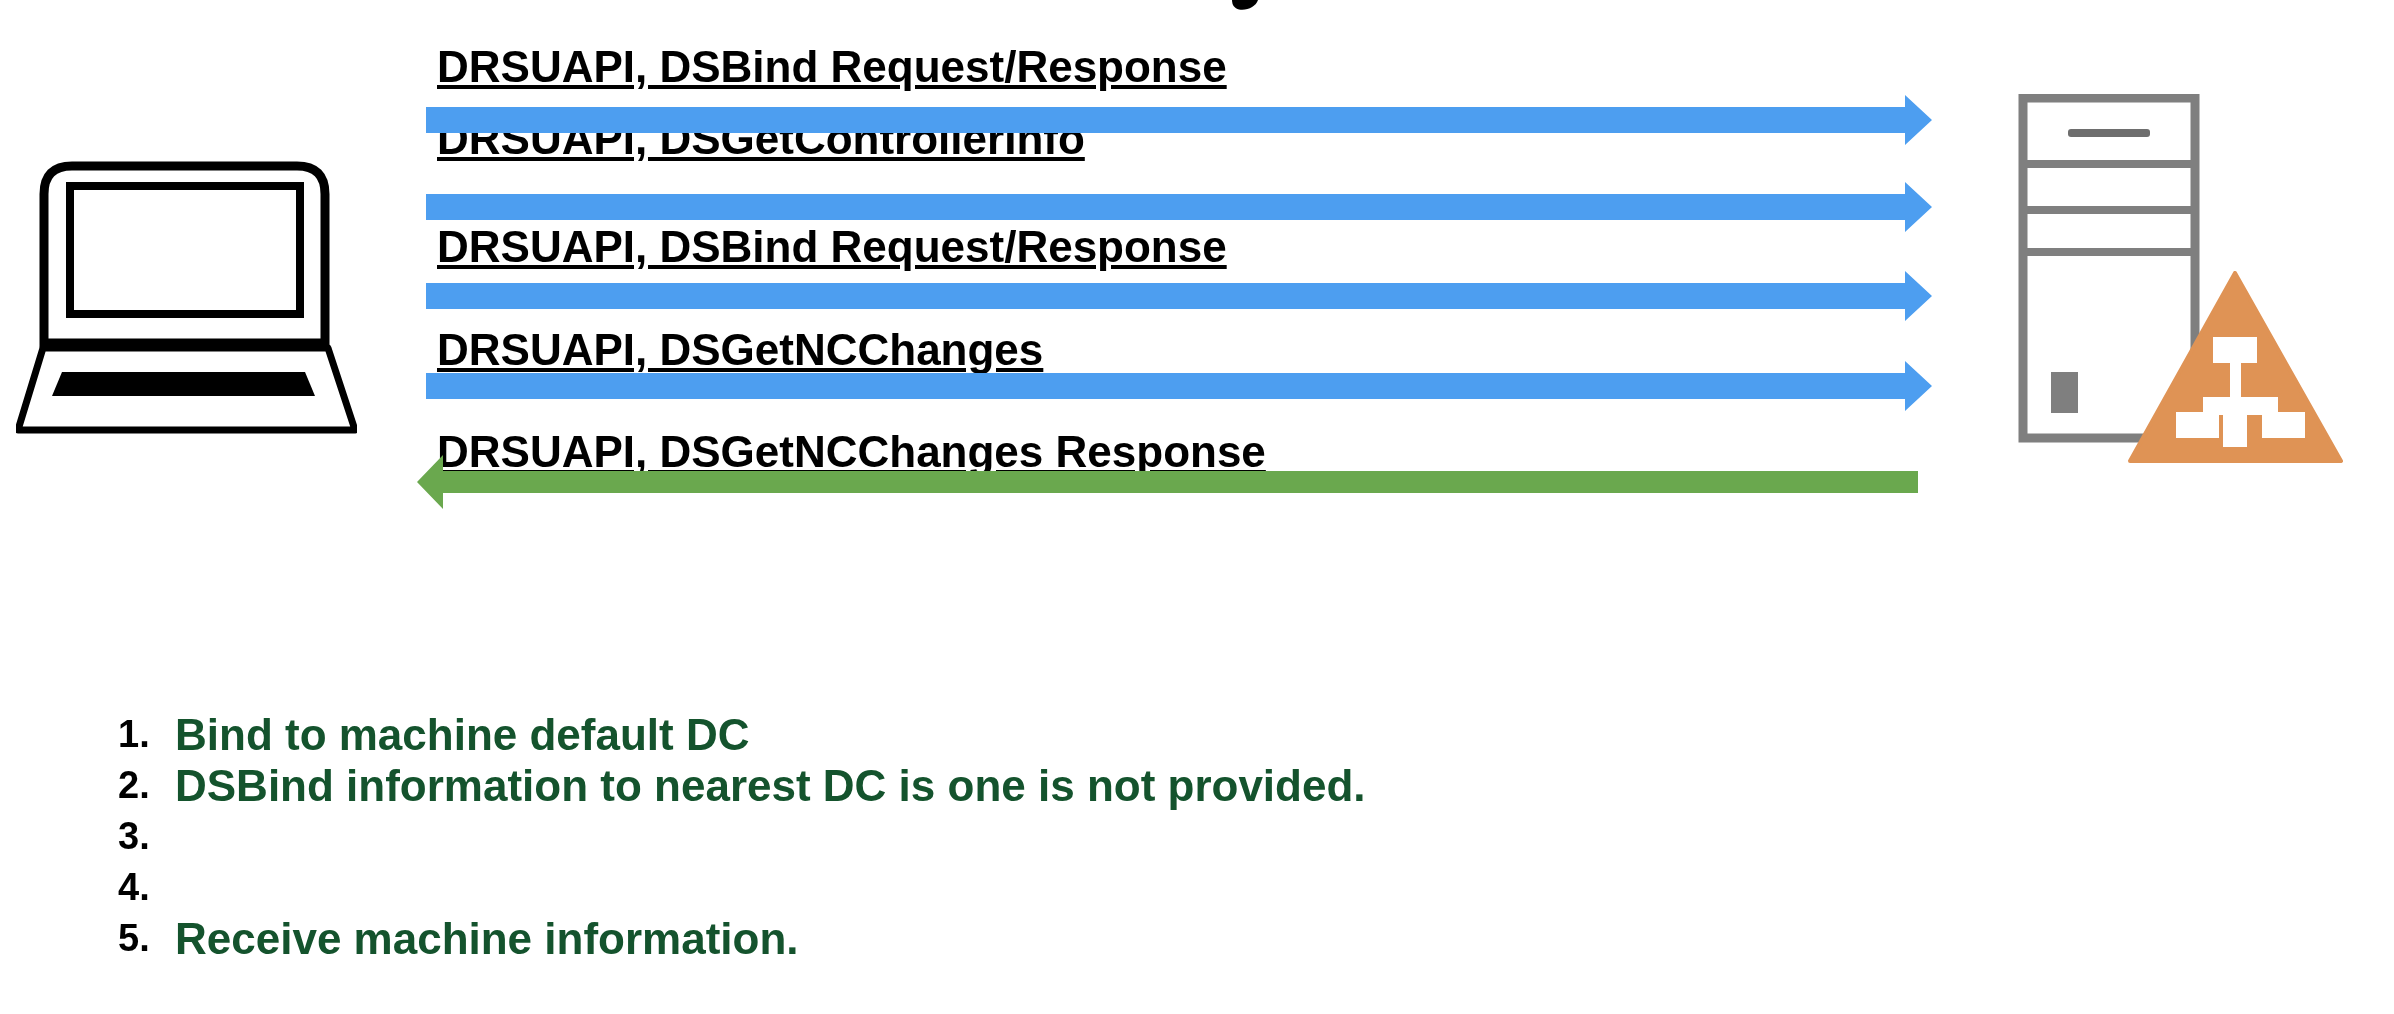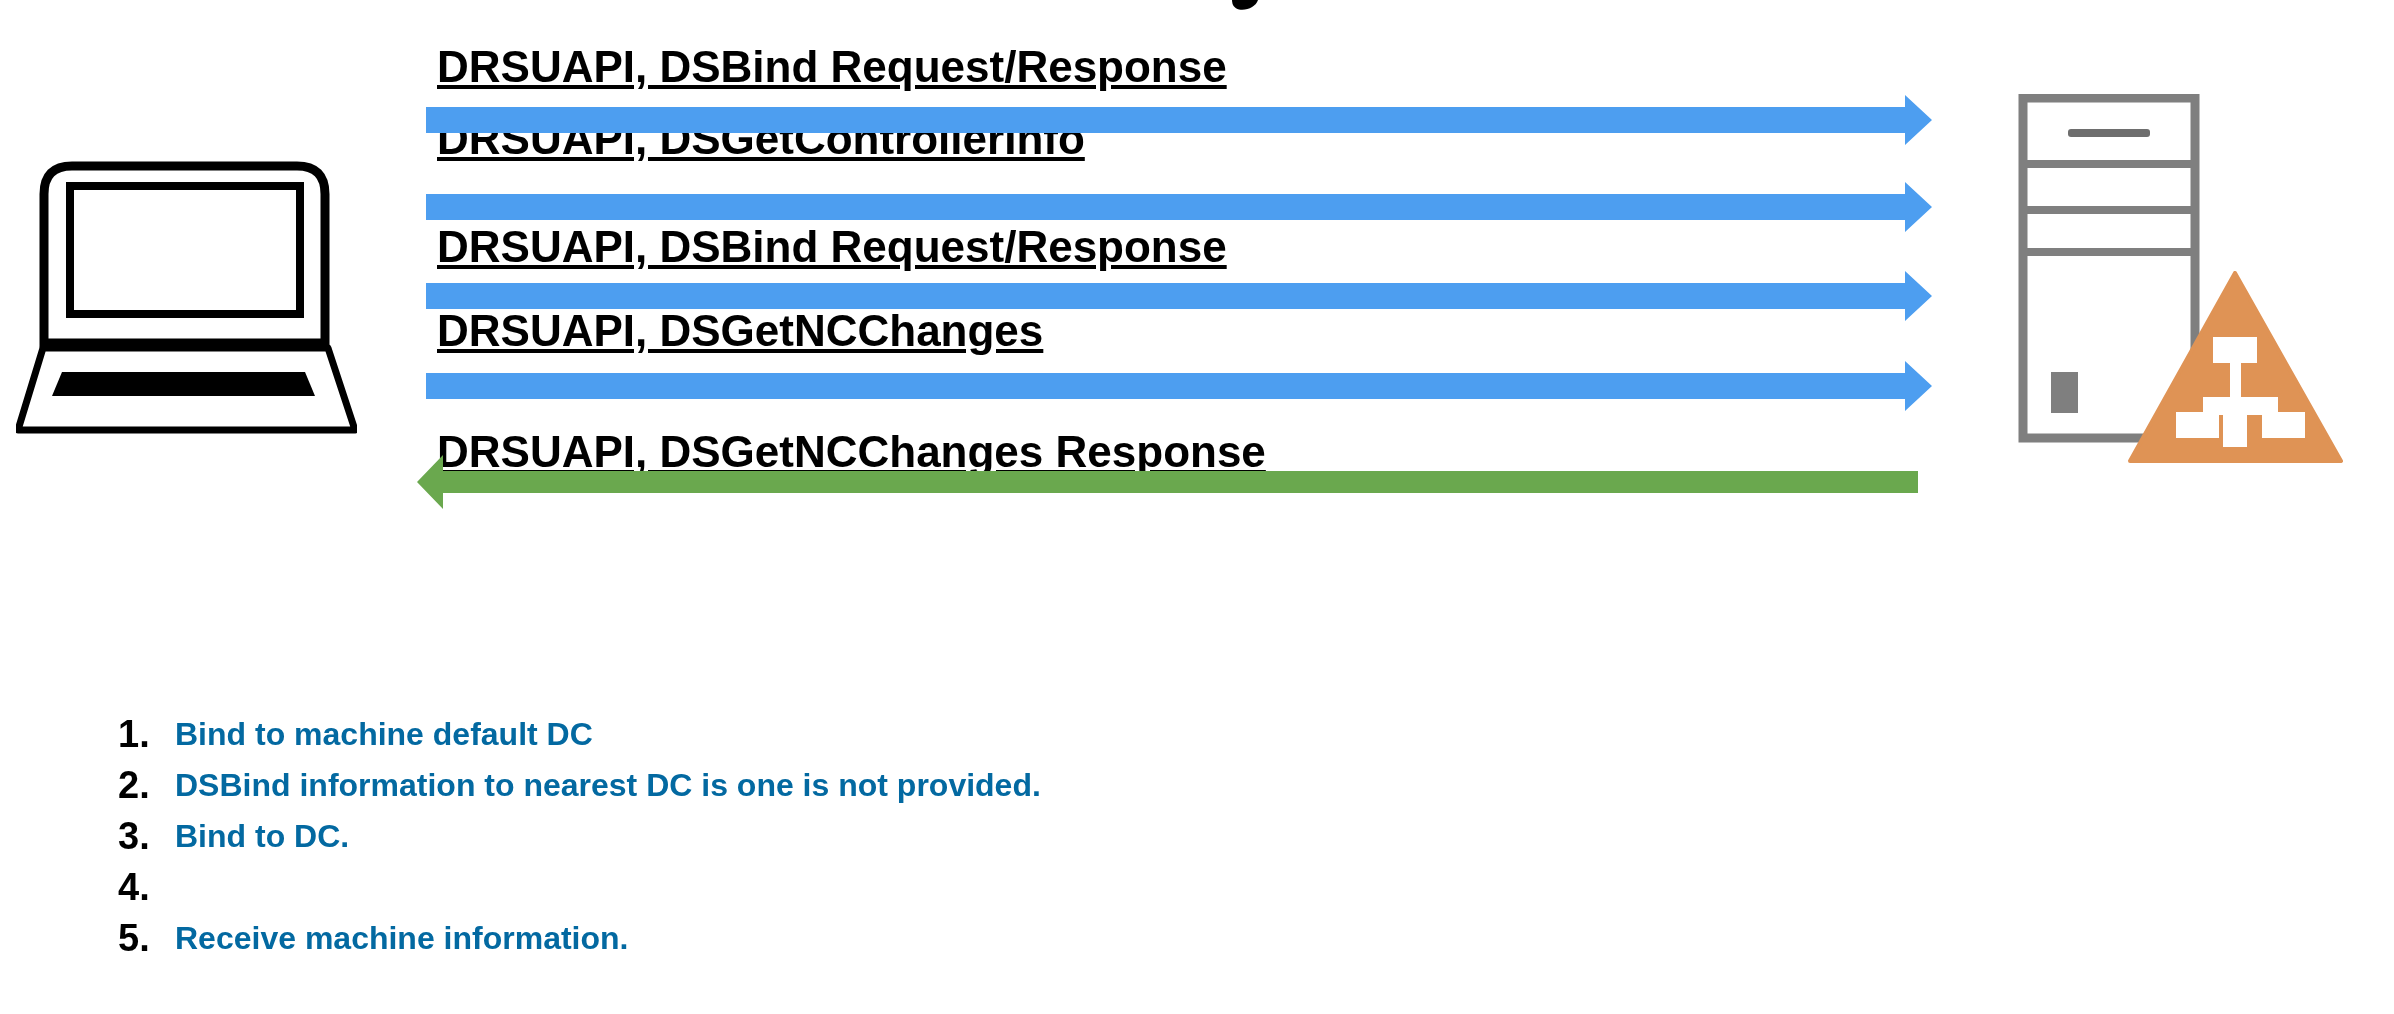--- a/index.html
+++ b/index.html
@@ -9,40 +9,40 @@
   .msg-label{
     position:absolute;left:437px;width:1506px;text-align:left;
     font-size:44px;font-weight:bold;color:#000;line-height:48px;
     white-space:nowrap;
     text-decoration:underline;
   }
   .arrow-svg{position:absolute;display:block;}
   .steps{position:absolute;left:118px;top:709px;}
   .step-row{display:flex;height:51px;align-items:flex-start;}
   .step-num{display:inline-block;width:57px;font-size:38px;font-weight:bold;color:#000;line-height:51px;}
-  .step-text{display:inline-block;font-size:32px;font-weight:bold;color:#0369a1;line-height:51px;white-space:nowrap;}
+  .step-text{display:inline-block;font-size:44px;font-weight:bold;color:#14532d;line-height:51px;white-space:nowrap;}
 </style>
 </head>
 <body>
 
 <svg class="abs" style="left:1232px;top:0;" width="28" height="12" viewBox="0 0 28 12">
   <path d="M0,0 H26 C24,6.5 15,11 7,9.5 C2.5,8.5 0,5 0,0 Z" fill="#000000"></path>
 </svg>
 
 <svg class="abs" style="left:16px;top:158px;" width="341" height="278" viewBox="0 0 341 278">
   <path d="M28,185 V36 Q28,8 56,8 H281 Q309,8 309,36 V185 Z" fill="#ffffff" stroke="#000000" stroke-width="9"></path>
   <rect x="54" y="28" width="230" height="128" fill="#ffffff" stroke="#000000" stroke-width="8"></rect>
   <path d="M27,190 H312 L339,272 H2 Z" fill="#ffffff" stroke="#000000" stroke-width="7" stroke-linejoin="round"></path>
   <path d="M46,214 H289 L299,238 H36 Z" fill="#000000"></path>
 </svg>
 
 <div class="msg-label" style="top:43px;">DRSUAPI, DSBind Request/Response</div>
 <div class="msg-label" style="top:115px;">DRSUAPI, DSGetControllerInfo</div>
 <div class="msg-label" style="top:223px;">DRSUAPI, DSBind Request/Response</div>
-<div class="msg-label" style="top:307px;">DRSUAPI, DSGetNCChanges</div>
+<div class="msg-label" style="top:326px;">DRSUAPI, DSGetNCChanges</div>
 <div class="msg-label" style="top:428px;">DRSUAPI, DSGetNCChanges Response</div>
 
 <svg class="arrow-svg" style="left:426px;top:95px;" width="1506" height="50" viewBox="0 0 1506 50">
   <polygon points="0,12 1479,12 1479,0 1506,25 1479,50 1479,38 0,38" fill="#4D9EF0"></polygon>
 </svg>
 <svg class="arrow-svg" style="left:426px;top:182px;" width="1506" height="50" viewBox="0 0 1506 50">
   <polygon points="0,12 1479,12 1479,0 1506,25 1479,50 1479,38 0,38" fill="#4D9EF0"></polygon>
 </svg>
 <svg class="arrow-svg" style="left:426px;top:271px;" width="1506" height="50" viewBox="0 0 1506 50">
   <polygon points="0,12 1479,12 1479,0 1506,25 1479,50 1479,38 0,38" fill="#4D9EF0"></polygon>
@@ -80,21 +80,20 @@
   <div class="step-row">
     <span class="step-num">1.</span>
     <span class="step-text">Bind to machine default DC</span>
   </div>
   <div class="step-row">
     <span class="step-num">2.</span>
     <span class="step-text">DSBind information to nearest DC is one is not provided.</span>
   </div>
   <div class="step-row">
     <span class="step-num">3.</span>
-    <span class="step-text">Bind to DC.</span>
   </div>
   <div class="step-row">
     <span class="step-num">4.</span>
   </div>
   <div class="step-row">
     <span class="step-num">5.</span>
     <span class="step-text">Receive machine information.</span>
   </div>
 </div>
 

